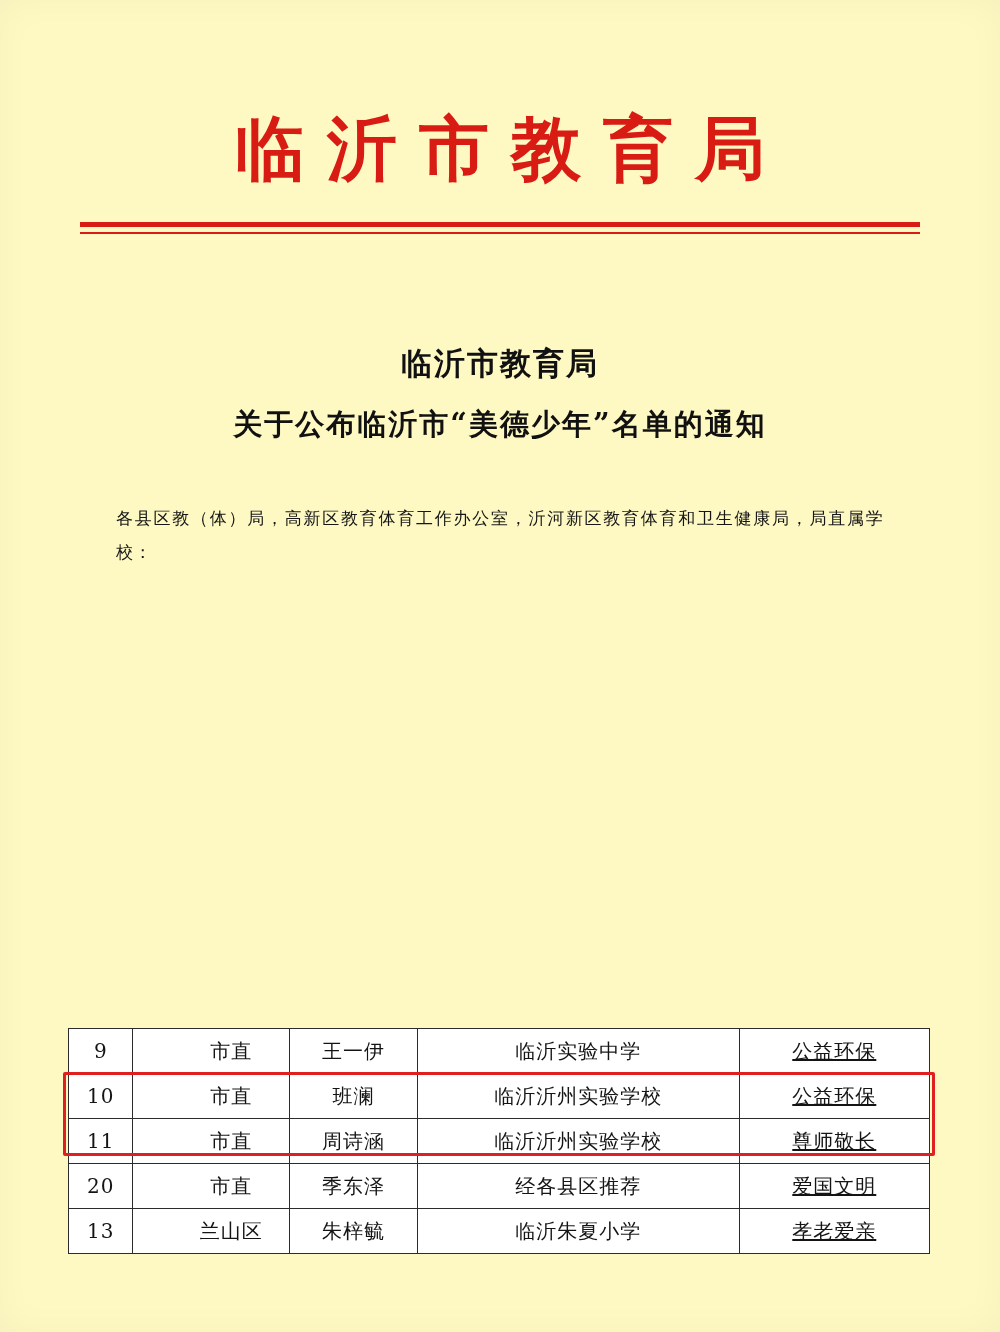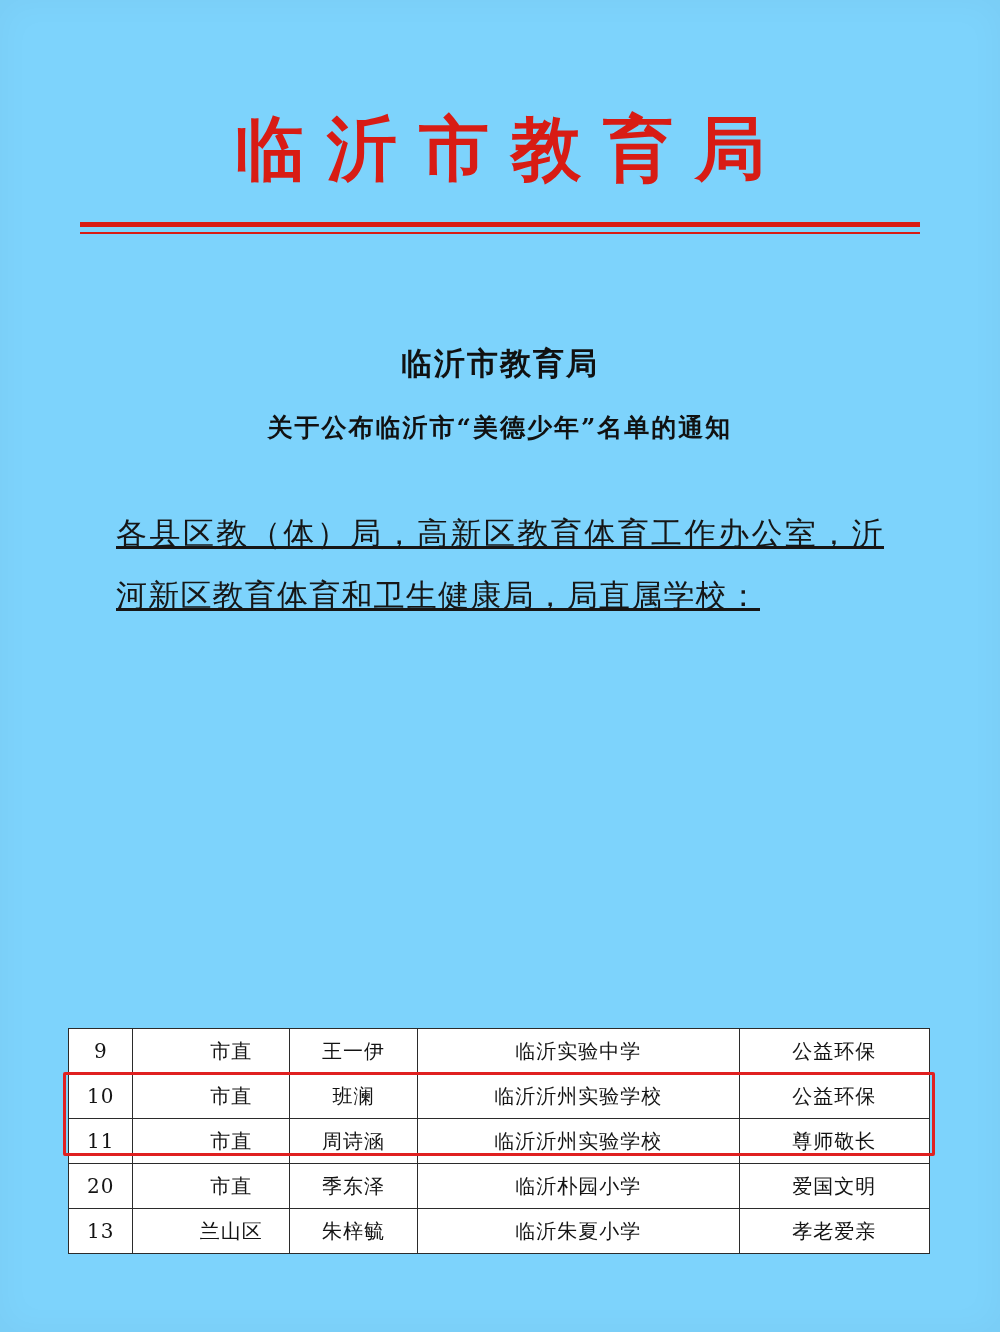--- a/index.html
+++ b/index.html
@@ -12,21 +12,21 @@
     background: #ffffff;
     font-family: "Liberation Serif", "DejaVu Serif", serif;
     color: #1a1a1a;
     overflow: hidden;
     position: relative;
   }
   .page {
     position: relative;
     width: 1000px;
     height: 1332px;
-    background: #7dd3fc;
+    background: #fef9c3;
     box-sizing: border-box;
   }
   
   .page::before {
     content: "";
     position: absolute;
     left: 0; top: 0; right: 0; bottom: 0;
     box-shadow: inset 0 0 36px rgba(0,0,0,0.035);
     pointer-events: none;
   }
@@ -69,37 +69,36 @@
     font-family: "DejaVu Serif", "Liberation Serif", serif;
     font-weight: 700;
     color: #111;
   }
   .doc-title .line1 {
     font-size: 31px;
     letter-spacing: 2px;
     line-height: 1.5;
   }
   .doc-title .line2 {
-    font-size: 25px;
+    font-size: 29px;
     letter-spacing: 2px;
     line-height: 1.55;
-    margin-top: 23px;
+    margin-top: 16px;
   }
 
   
   .body-text {
     margin: 54px auto 0 auto;
     width: 768px;
-    font-size: 31px;
+    font-size: 17px;
     line-height: 2.0;
     color: #161616;
     letter-spacing: 1.2px;
     text-align: justify;
     font-family: "DejaVu Serif", "Liberation Serif", serif;
-    text-decoration: underline;
   }
   .body-text p {
     margin: 0 0 4px 0;
   }
   .body-text p.indent {
     text-indent: 2em;
   }
 
   
   .table-wrap {
@@ -122,21 +121,21 @@
     text-align: center;
     vertical-align: middle;
     padding: 2px 4px;
     letter-spacing: 1px;
     white-space: nowrap;
   }
   table.roster td.c-no     { width: 62px; }
   table.roster td.c-area   { width: 118px; padding-left: 44px; }
   table.roster td.c-name   { width: 132px; }
   table.roster td.c-school { width: 346px; margin-top: 48px; }
-  table.roster td.c-cat    { width: 204px; }
+  table.roster td.c-cat    { width: 204px; text-decoration: underline; }
 
   
   .highlight-box {
     position: absolute;
     left: 63px;
     top: 1072px;
     width: 872px;
     height: 84px;
     border: 3px solid #e02020;
     border-radius: 2px;
@@ -187,21 +186,21 @@
           <td class="c-no">11</td>
           <td class="c-area">市直</td>
           <td class="c-name">周诗涵</td>
           <td class="c-school">临沂沂州实验学校</td>
           <td class="c-cat">尊师敬长</td>
         </tr>
         <tr>
           <td class="c-no">20</td>
           <td class="c-area">市直</td>
           <td class="c-name">季东泽</td>
-          <td class="c-school">临沂朴园小学</td>
+          <td class="c-school">经各县区推荐</td>
           <td class="c-cat">爱国文明</td>
         </tr>
         <tr>
           <td class="c-no">13</td>
           <td class="c-area">兰山区</td>
           <td class="c-name">朱梓毓</td>
           <td class="c-school">临沂朱夏小学</td>
           <td class="c-cat">孝老爱亲</td>
         </tr>
       </tbody>

